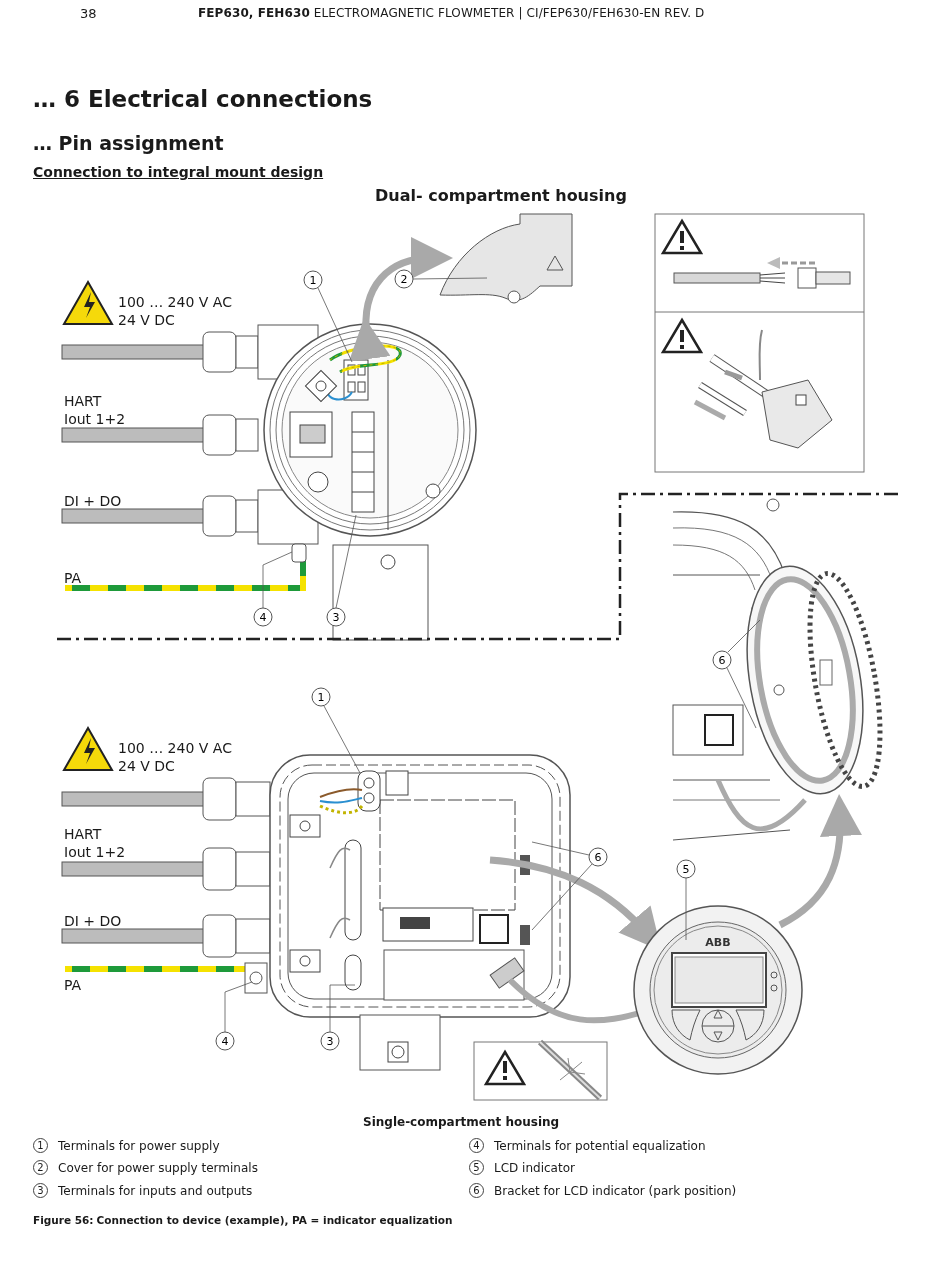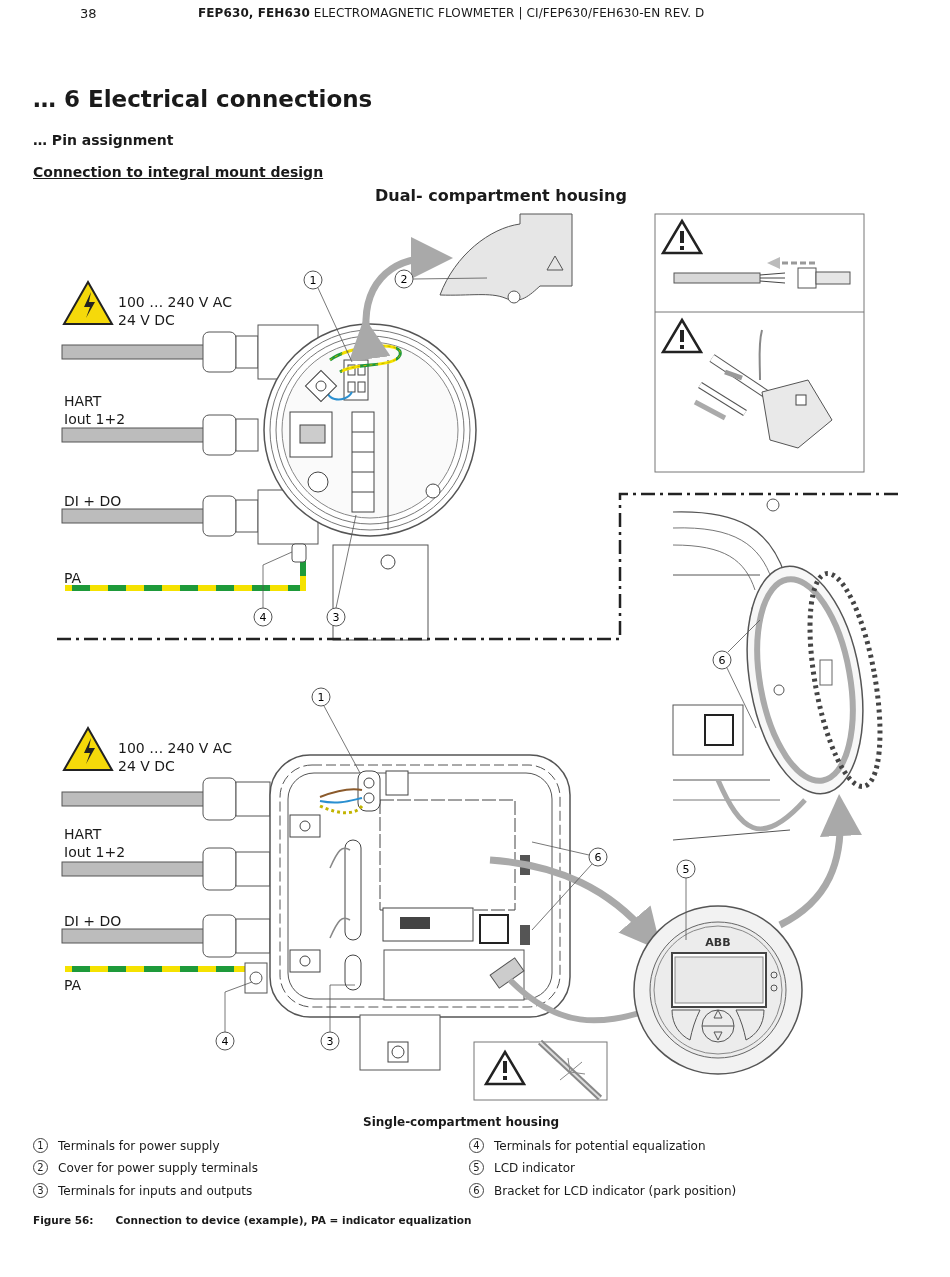--- a/index.html
+++ b/index.html
@@ -3,31 +3,31 @@
 <meta charset="utf-8">
 <style>
   html, body { margin:0; padding:0; background:#ffffff; }
   body { width:950px; height:1277px; position:relative; overflow:hidden;
          font-family:"DejaVu Sans", sans-serif; color:#1a1a1a; }
   .abs { position:absolute; }
   .page-num { left:33px; top:6px; font-size:13px;margin-left:47px; }
   .running-head { left:198px; top:6px; font-size:12px; letter-spacing:0.1px; }
   .running-head b { font-weight:bold; }
   .h1 { left:33px; top:86px; font-size:23px; font-weight:bold; }
-  .h2 { left:33px; top:132px; font-size:14px; font-weight:bold; }
+  .h2 { left:33px; top:132px; font-size:19px; font-weight:bold; }
   .h3 { left:33px; top:164px; font-size:14px; font-weight:bold;text-decoration:underline; }
   .caption-top { left:375px; top:186px; font-size:16px; font-weight:bold; }
   .caption-bottom { left:363px; top:1115px; font-size:12px; font-weight:bold; }
   .wire-label { font-size:14px; line-height:18px; font-family:"DejaVu Sans", sans-serif; }
   .legend { font-size:12px; }
   .legend-item { position:absolute; display:flex; align-items:center; gap:10px; }
   .legend-num { width:15px; height:15px; border:1px solid #444; border-radius:50%;
                 font-size:10px; display:flex; align-items:center; justify-content:center; box-sizing:border-box; }
   .fig-caption { left:33px; top:1214px; font-size:10.5px; font-weight:bold; }
-  .fig-caption .fig-no { margin-right:22px; }
+  .fig-caption .fig-no { margin-right:3px; }
   svg text { font-family:"DejaVu Sans", sans-serif; }
 </style>
 </head>
 <body>
 
 <div class="abs page-num">38</div>
 <div class="abs running-head"><b>FEP630, FEH630</b><span> ELECTROMAGNETIC FLOWMETER  |  CI/FEP630/FEH630-EN REV. D</span></div>
 
 <div class="abs h1">… 6  Electrical connections</div>
 <div class="abs h2">… Pin assignment</div>

